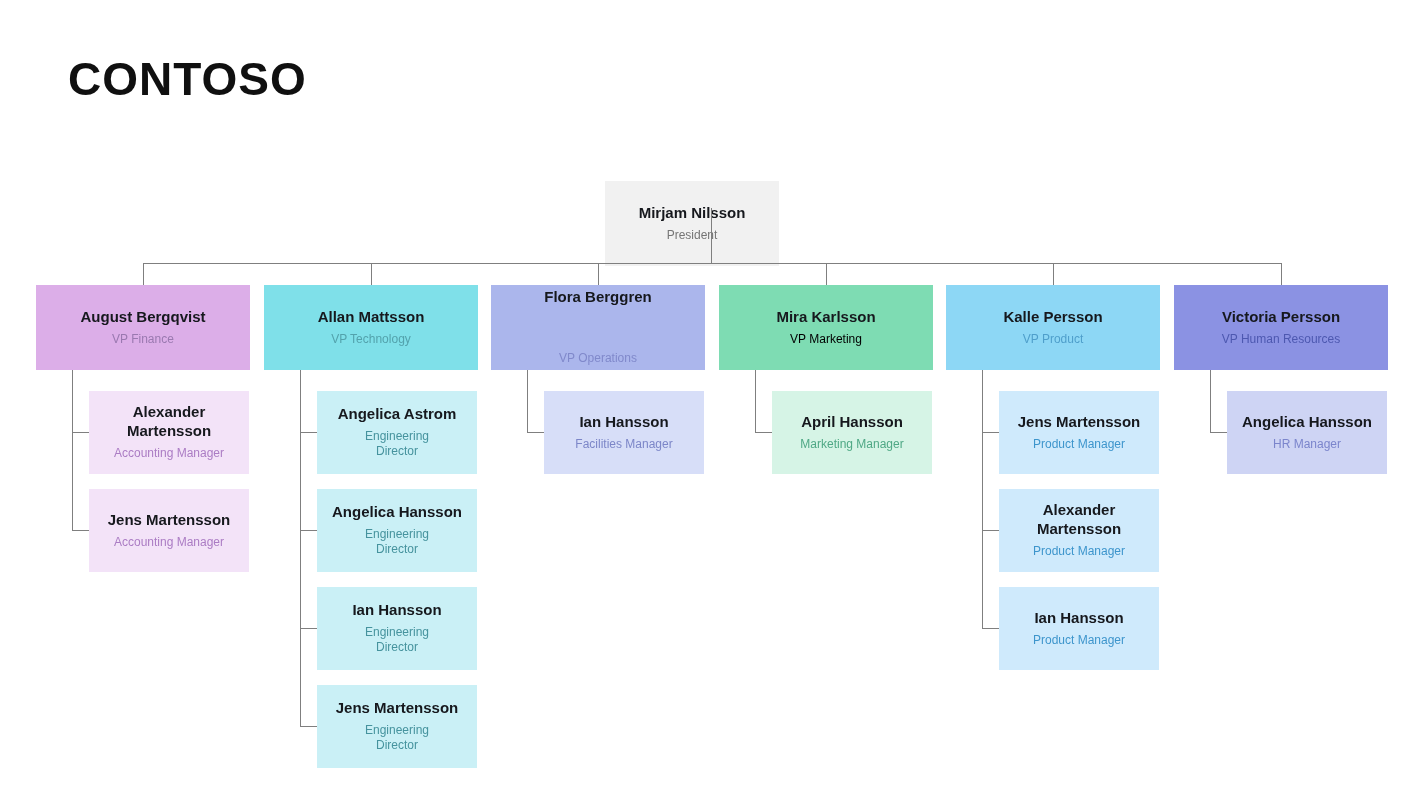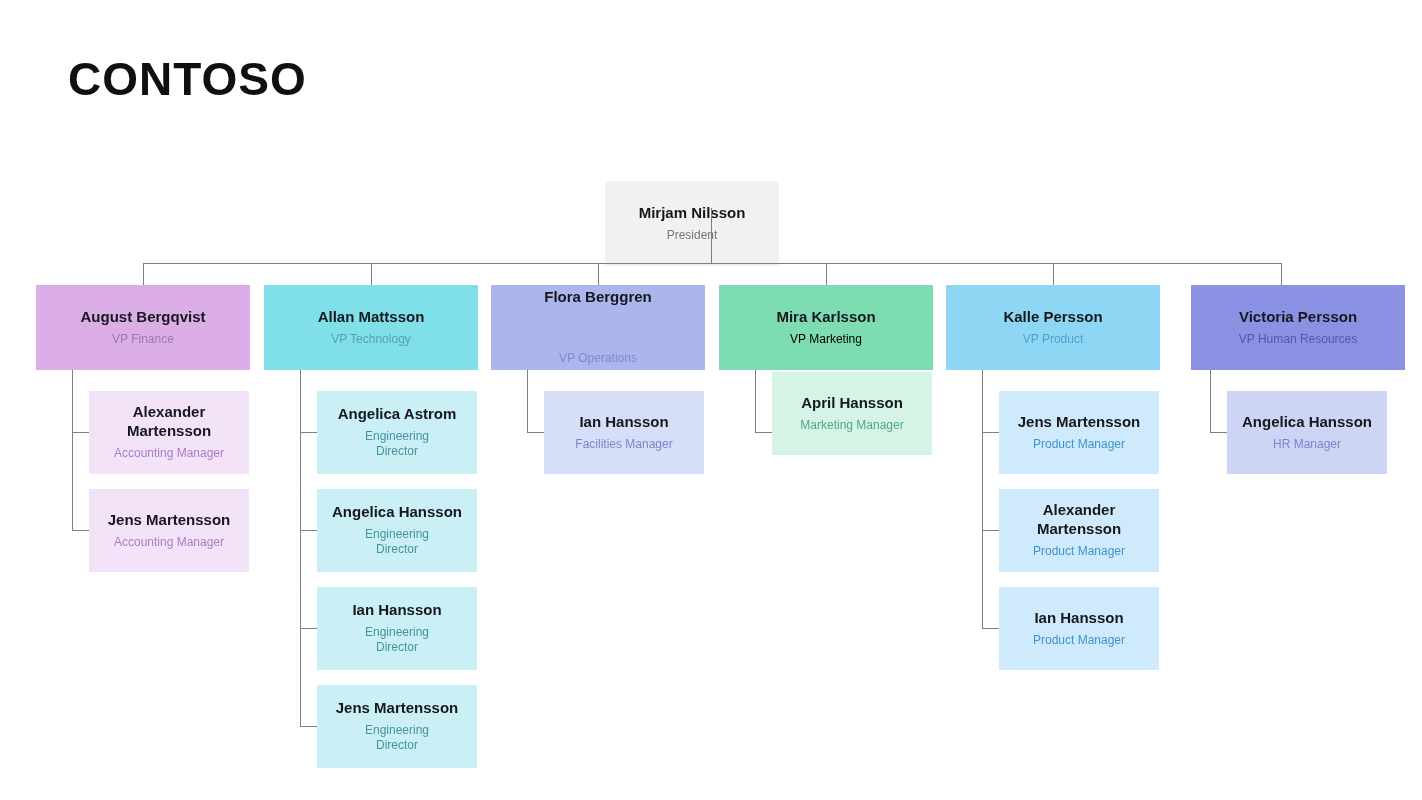--- a/index.html
+++ b/index.html
@@ -108,21 +108,21 @@
     </div>
   </div>
 
   <div>
     <div class="node vp-node" style="left: 719px; background-color: rgb(126, 220, 179);">
       <div class="name">Mira Karlsson</div>
       <div class="title" style="color: #000000;">VP Marketing</div>
     </div>
     <div class="cline" style="left:755px;top:370px;width:1px;height:62px"></div>
     <div class="cline" style="left:755px;top:432px;width:17px;height:1px"></div>
-    <div class="node report-node" style="left: 772px; top: 372px; background-color: rgb(214, 244, 230);">
+    <div class="node report-node" style="left: 772px; top: 391px; background-color: rgb(214, 244, 230);">
       <div class="name">April Hansson</div>
       <div class="title" style="color: rgb(79, 168, 133);">Marketing Manager</div>
     </div>
   </div>
 
   <div>
     <div class="node vp-node" style="left: 946px; background-color: rgb(141, 215, 245);">
       <div class="name">Kalle Persson</div>
       <div class="title" style="color: rgb(79, 159, 203);">VP Product</div>
     </div>
@@ -138,21 +138,21 @@
       <div class="name">Alexander Martensson</div>
       <div class="title" style="color: rgb(61, 149, 204);">Product Manager</div>
     </div>
     <div class="node report-node" style="left: 999px; top: 587px; background-color: rgb(207, 234, 252);">
       <div class="name">Ian Hansson</div>
       <div class="title" style="color: rgb(61, 149, 204);">Product Manager</div>
     </div>
   </div>
 
   <div>
-    <div class="node vp-node" style="left: 1174px; background-color: rgb(139, 146, 227); margin-left: 17px;">
+    <div class="node vp-node" style="left: 1174px; background-color: rgb(139, 146, 227);">
       <div class="name">Victoria Persson</div>
       <div class="title" style="color: rgb(77, 88, 176);">VP Human Resources</div>
     </div>
     <div class="cline" style="left:1210px;top:370px;width:1px;height:62px"></div>
     <div class="cline" style="left:1210px;top:432px;width:17px;height:1px"></div>
     <div class="node report-node" style="left: 1227px; top: 391px; background-color: rgb(206, 212, 244);">
       <div class="name">Angelica Hansson</div>
       <div class="title" style="color: rgb(123, 133, 204);">HR Manager</div>
     </div>
   </div>

